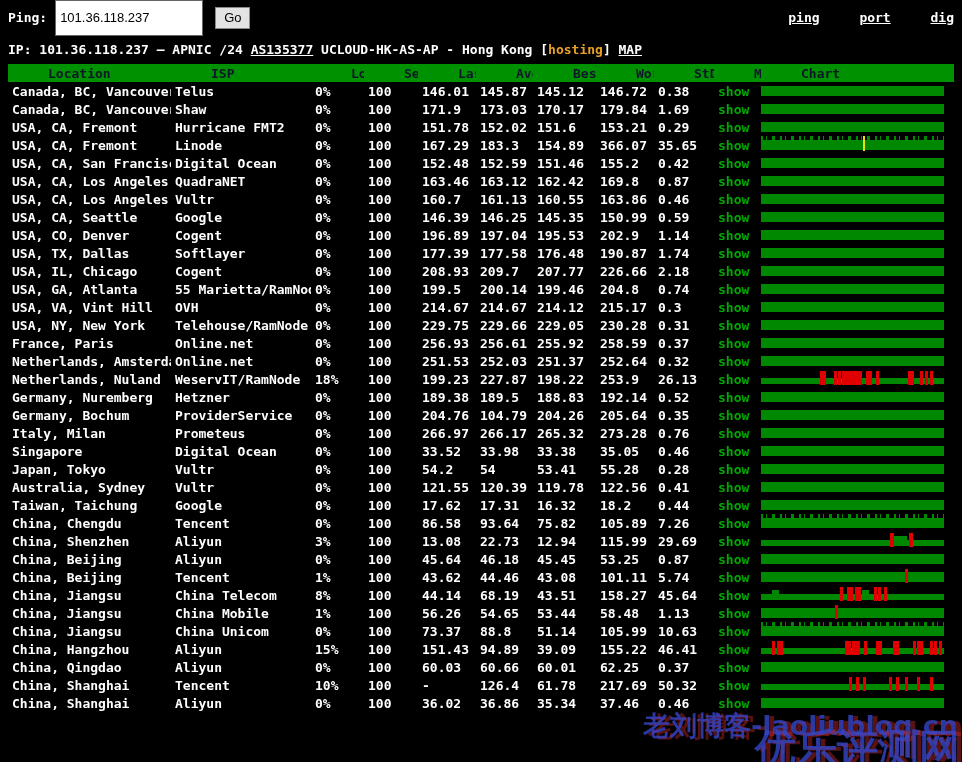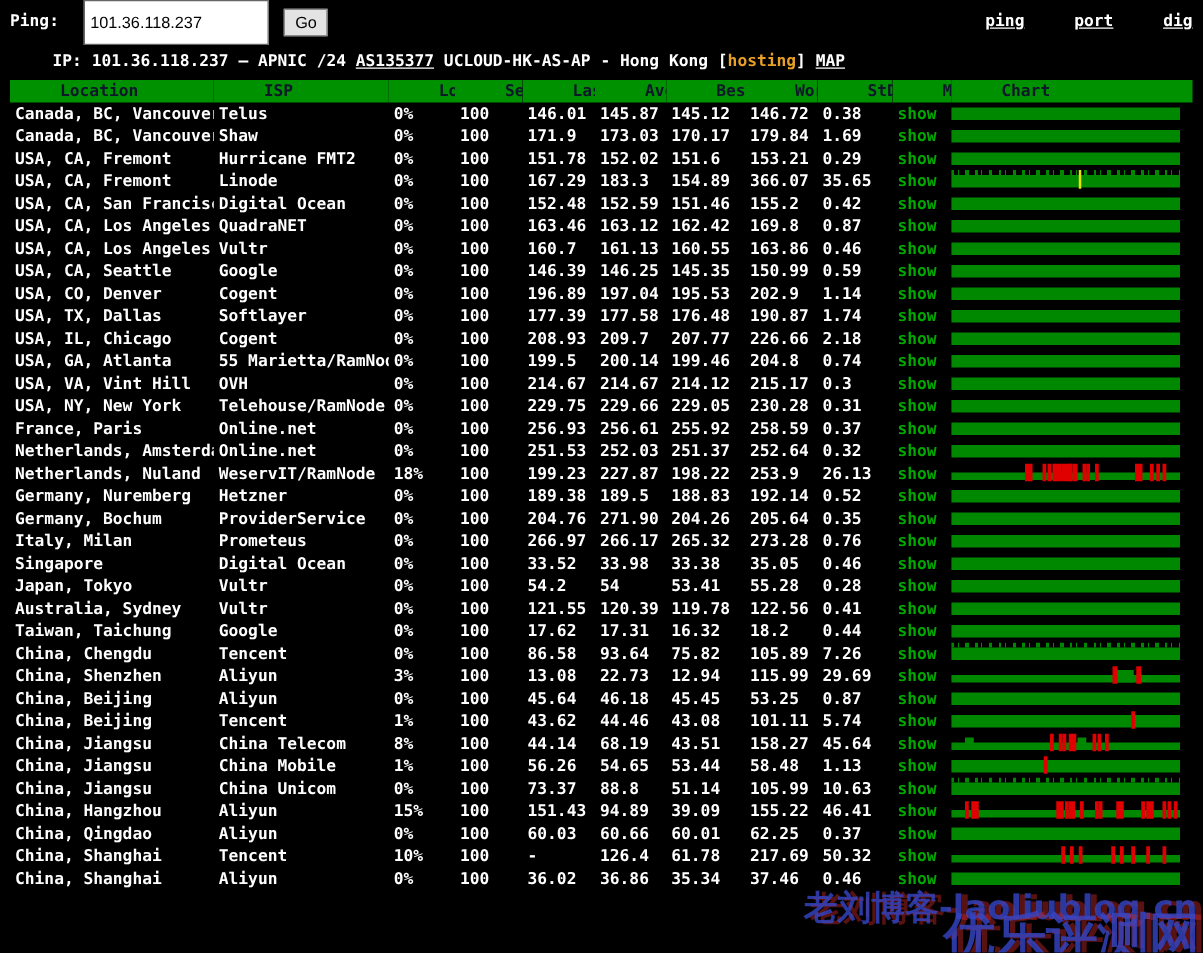--- a/index.html
+++ b/index.html
@@ -1,28 +1,28 @@
 <!DOCTYPE html>
 <html><head>
 <meta charset="utf-8">
 <style>
   * { margin:0; padding:0; box-sizing:border-box; }
   html,body { width:962px; height:762px; background:#000; overflow:hidden; }
   body { font-family:"DejaVu Sans Mono", monospace; font-size:13px; font-weight:700; color:#fff; position:relative; }
 
   
   .topbar { display:flex; align-items:center; padding:7px 8px 0 8px; height:28px; }
-  .topbar label { margin-right:20px; }
+  .topbar label { margin-right:8px; }
   .topbar input { width:148px; height:36px; font-family:"Liberation Sans",sans-serif; font-size:13px; padding:2px 4px; border:1px solid #666; background:#fff; color:#000; }
   .topbar button { margin-left:12px; height:22px; padding:1px 8px; font-family:"Liberation Sans",sans-serif; font-size:13px; background:#e3e3e3; border:1px solid #8a8a8a; color:#000; }
   .toplinks { margin-left:auto; }
   .toplinks a { color:#fff; text-decoration:underline; margin-left:32px; cursor:pointer; }
 
   
-  .infoline { padding:14px 8px 0 8px; height:26px; white-space:pre;margin-left:34px; }
+  .infoline { padding:14px 8px 0 8px; height:26px; white-space:pre; }
   .infoline a { color:#fff; text-decoration:underline; cursor:pointer; }
   .hosting { color:#e8a028; }
 
   
   table { border-collapse:collapse; table-layout:fixed; width:946px; margin:10px 8px 0 8px; }
   th, td { padding:0 0 0 4px; height:18px; text-align:left; font-weight:700; overflow:hidden; white-space:nowrap; vertical-align:middle; }
   thead tr { background:#009100; }
   thead th { color:#0f172a;padding-left:40px; }
   td a.show { color:#00a800; text-decoration:none; cursor:pointer; }
 
@@ -411,21 +411,21 @@
             <div class="bar solid"></div>
           </div>
         </td>
   </tr>
       <tr>
     <td>Germany, Bochum</td>
     <td>ProviderService</td>
     <td>0%</td>
     <td>100</td>
     <td>204.76</td>
-    <td>271.90</td>
+    <td>104.79</td>
     <td>204.26</td>
     <td>205.64</td>
     <td>0.35</td>
     <td><a class="show">show</a></td>
     <td class="chartcell">
           <div class="chartwrap">
             <div class="bar solid"></div>
           </div>
         </td>
   </tr>

